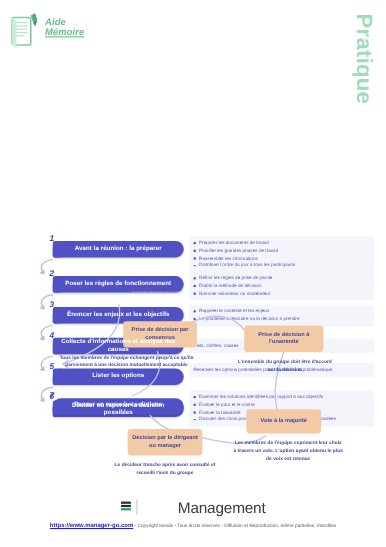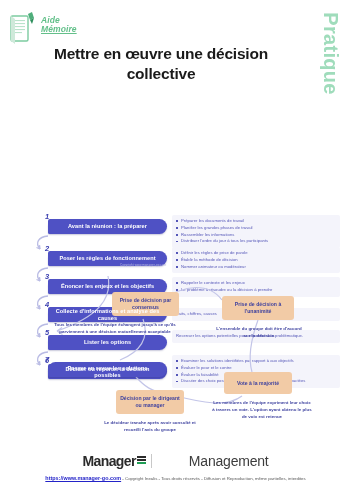--- a/index.html
+++ b/index.html
@@ -158,21 +158,20 @@
         </svg>
       </div>
       <div class="logo-text">
         <span class="logo-l1">Aide</span>
         <span class="logo-l2">Mémoire</span>
       </div>
     </div>
 
     <div class="pratique">Pratique</div>
 
-    <div class="title">Mettre en œuvre une décision collective</div>
   </div>
 
   <div class="steps">
 
     <div class="step" style="top:108px;">
       <div class="step-num" style="top:0px;">1</div>
       <div class="bar" style="top:7px;">
         <span class="bar-label">Avant la réunion : la préparer</span>
       </div>
       <div class="panel" style="top:3px;">
@@ -319,21 +318,20 @@
   </div>
 
   <div class="step7num">7</div>
   <div class="bar7">
     <span class="bar-label">Décider ou reporter la décision</span>
   </div>
 
   <div class="footer">
     <div class="brand">
       <div class="brand-mg">
-        <span>Manager</span>
         <span class="mg-icon">
             <i></i>
             <i></i>
             <i></i>
           </span>
       </div>
       <span class="brand-div"></span>
       <span class="brand-mgmt">Management</span>
     </div>
     <div class="copy">

